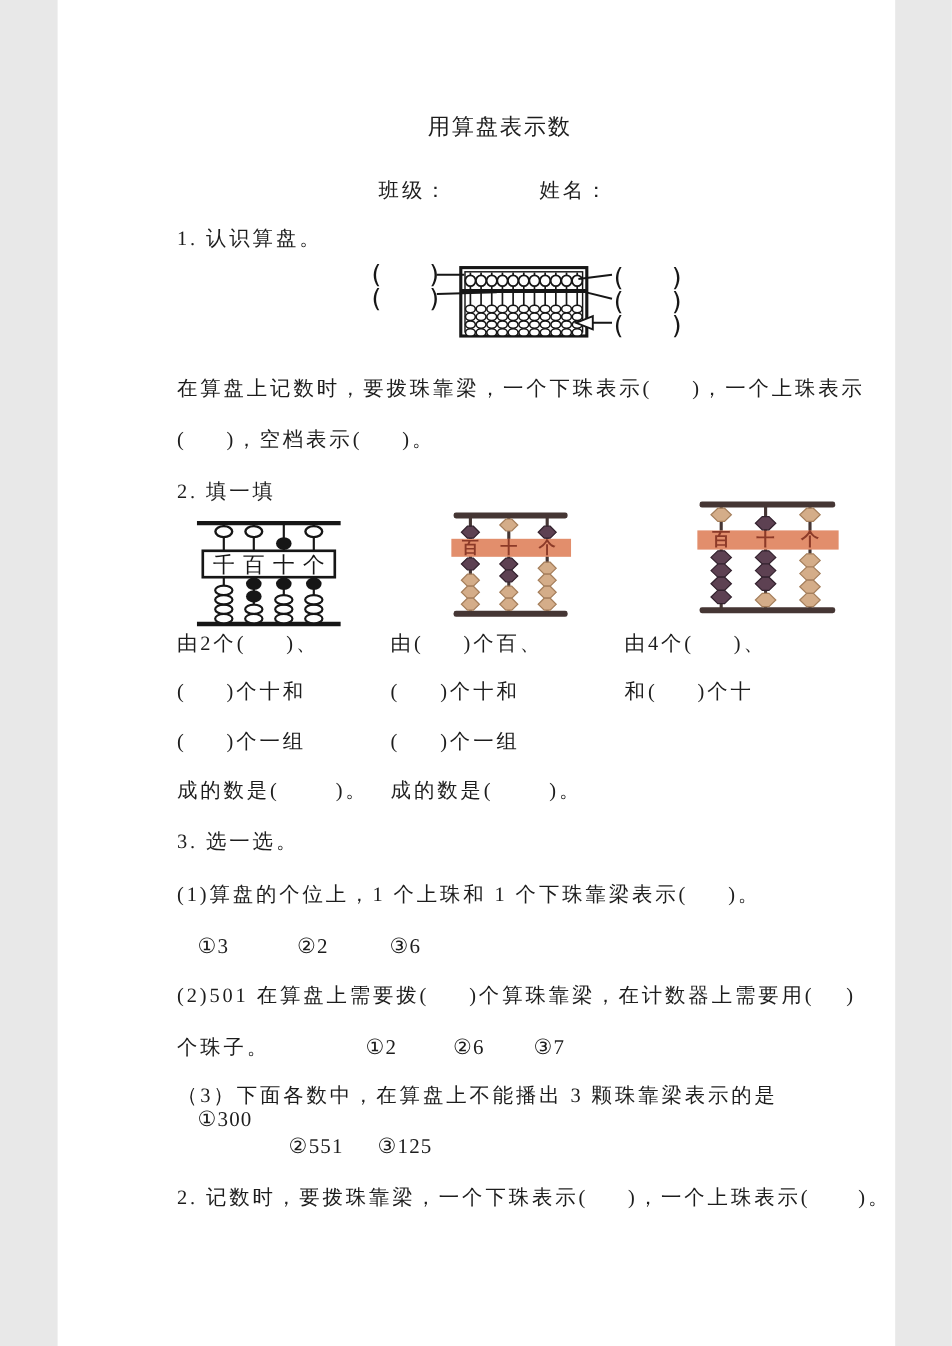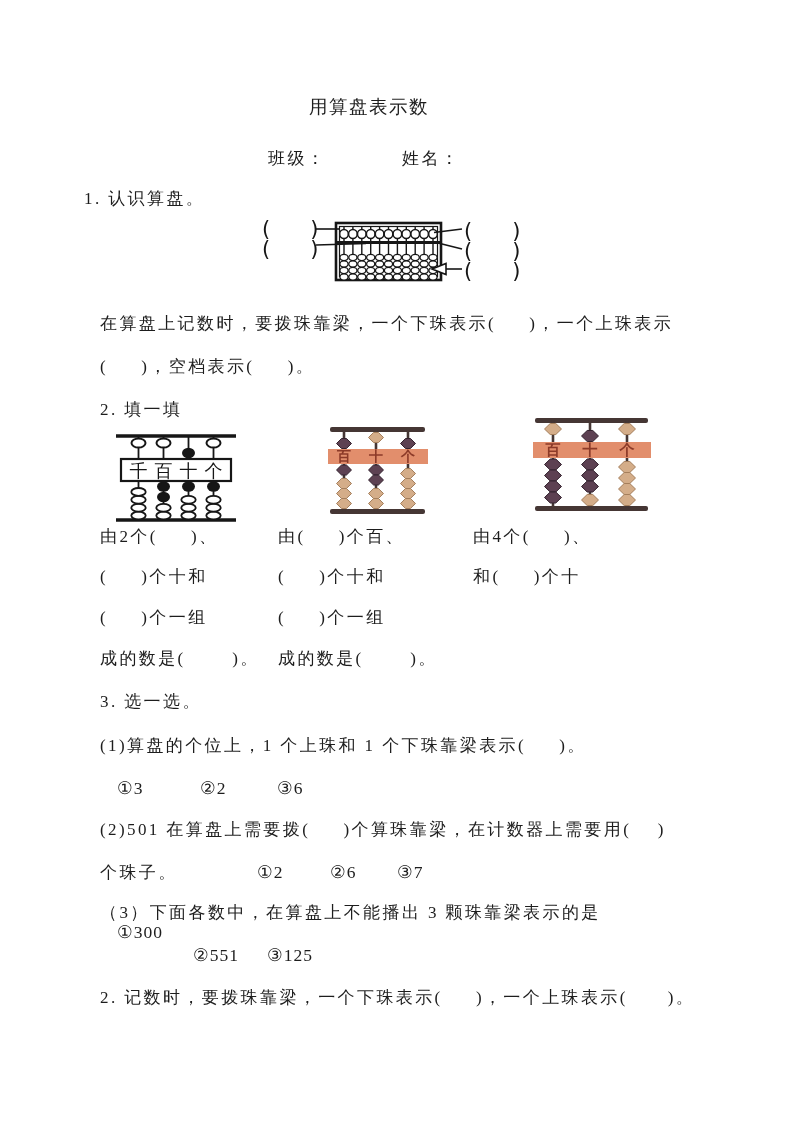--- a/index.html
+++ b/index.html
@@ -1,17 +1,17 @@
 <!DOCTYPE html>
 <html><head>
 <meta charset="utf-8">
 <style>
   html,body{margin:0;padding:0;background:#e8e8e8;}
   .page{
-    position:relative;width:793px;height:1122px;background:#ffffff;
+    position:relative;width:698px;height:1122px;background:#ffffff;
     margin:0 auto;overflow:hidden;
     font-family:"Liberation Serif","DejaVu Serif",serif;color:#1d1d1d;
   }
   .line{
     position:absolute;white-space:pre;font-size:17px;letter-spacing:2.4px;
     line-height:1.25;
   }
   .title{font-size:18.5px;letter-spacing:1.5px;}
   .opt{position:absolute;white-space:pre;font-size:17.5px;letter-spacing:1px;}
   .diagram{position:absolute;}
@@ -24,21 +24,21 @@
 </style>
 </head>
 <body>
 
 <div class="page">
 
   <div class="line title" style="left:309px;top:96px;">用算盘表示数</div>
   <div class="line" style="left:268px;top:148px;">班级：</div>
   <div class="line" style="left:402px;top:148px;">姓名：</div>
 
-  <div class="line" style="left:84px;top:188px;">1. 认识算盘。</div>
+  <div class="line" style="left:100px;top:188px;">1. 认识算盘。</div>
 
   <div class="diagram" style="left:260px;top:214px;width:310px;height:86px;">
     <svg id="big-abacus" width="310" height="86" viewBox="0 0 310 86">
         <rect x="76" y="9" width="105" height="57" fill="none" stroke="#161616" stroke-width="2.6"></rect>
         <rect x="79.5" y="12.5" width="98" height="50" fill="none" stroke="#161616" stroke-width="1.2"></rect>
         <line x1="84" y1="13" x2="84" y2="63" stroke="#161616" stroke-width="1.4"></line>
         <ellipse cx="84" cy="20" rx="4.3" ry="4.5" fill="#fff" stroke="#161616" stroke-width="1.5"></ellipse>
         <ellipse cx="84" cy="43.5" rx="4.1" ry="3.1" fill="#fff" stroke="#161616" stroke-width="1.3"></ellipse>
         <ellipse cx="84" cy="50" rx="4.1" ry="3.1" fill="#fff" stroke="#161616" stroke-width="1.3"></ellipse>
         <ellipse cx="84" cy="56.5" rx="4.1" ry="3.1" fill="#fff" stroke="#161616" stroke-width="1.3"></ellipse>

